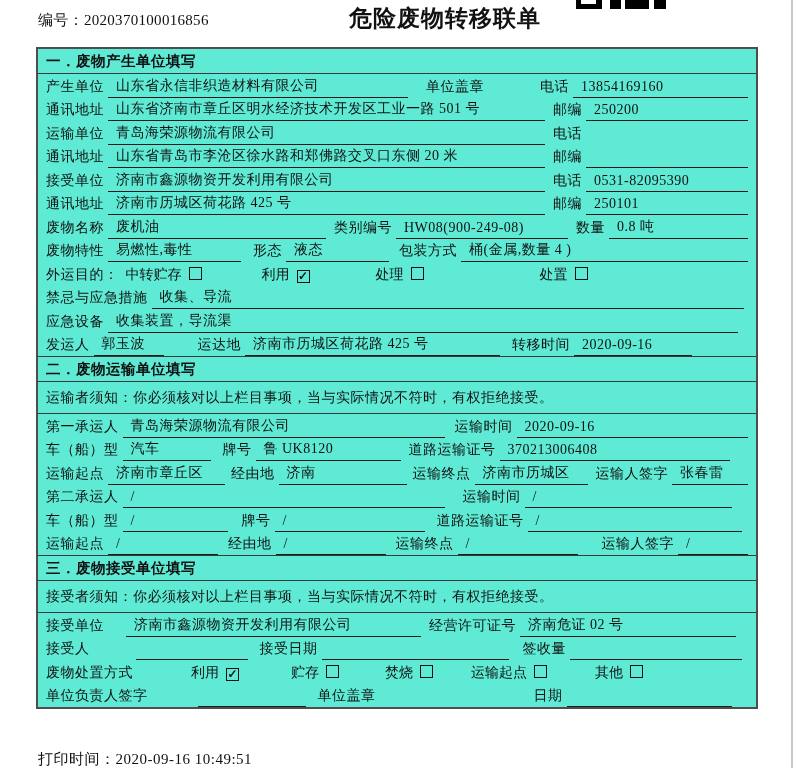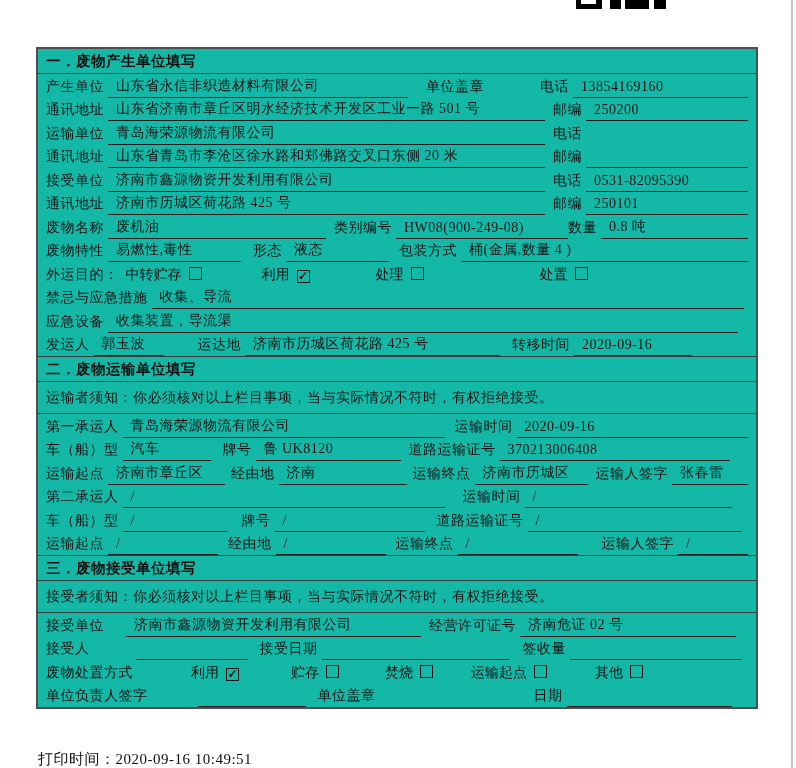--- a/index.html
+++ b/index.html
@@ -27,21 +27,21 @@
 
   .header { position: relative; height: 38px; padding-top: 10px; }
   .doc-no { position: absolute; left: 38px; top: 11px; font-size: 15px; letter-spacing: 0.3px; }
   .title {
     position: absolute; left: calc(50% + 47px); transform: translateX(-50%);
     top: 3px; font-size: 23px; font-weight: bold; letter-spacing: 1px; white-space: nowrap;
   }
 
   .formbox {
     position: absolute; left: 36px; top: 47px; width: 722px;
-    border: 2px solid #4e4e4e; background: #14b8a6;
+    border: 2px solid #4e4e4e; background: #5eead4;
   }
   .sec-title {
     font-weight: bold; font-size: 14.5px; padding: 3px 8px 2px;
     border-bottom: 1px solid #3a3a3a; letter-spacing: 0.5px;
   }
   .bt { border-top: 1px solid #3a3a3a; }
   .note { padding: 7px 8px 6px; border-bottom: 1px solid #3a3a3a; letter-spacing: 0.5px; }
   .row { display: flex; align-items: flex-end; height: 23.5px; padding: 0 8px; }
   .l { white-space: nowrap; padding-bottom: 2px; letter-spacing: 0.5px; flex: 0 0 auto; }
   .v {
@@ -67,20 +67,22 @@
       <div class="qr-b1n"></div>
     </div>
   <div class="b qr-b2"></div>
   <div class="b qr-b3">
       <div class="qr-b3n"></div>
     </div>
   <div class="b qr-b4"></div>
 </div>
 
 <div class="header">
+  <div class="doc-no"><span>编号：</span><span>2020370100016856</span></div>
+  <div class="title">危险废物转移联单</div>
 </div>
 
 <div class="formbox">
 
   <div class="sec-title">一．废物产生单位填写</div>
 
   <div class="row">
     <span class="l">产生单位</span>
     <span class="v" style="width:300px">山东省永信非织造材料有限公司</span>
     <span class="l" style="margin-left:18px">单位盖章</span>
@@ -120,21 +122,21 @@
     <span class="v" style="width:437px">济南市历城区荷花路 425 号</span>
     <span class="l" style="margin-left:8px">邮编</span>
     <span class="v f1">250101</span>
   </div>
 
   <div class="row">
     <span class="l">废物名称</span>
     <span class="v" style="width:218px">废机油</span>
     <span class="l" style="margin-left:8px">类别编号</span>
     <span class="v" style="width:172px">HW08(900-249-08)</span>
-    <span class="l" style="">数量</span>
+    <span class="l" style="margin-left:8px">数量</span>
     <span class="v f1">0.8 吨</span>
   </div>
 
   <div class="row">
     <span class="l">废物特性</span>
     <span class="v" style="width:133px">易燃性,毒性</span>
     <span class="l" style="margin-left:12px">形态</span>
     <span class="v" style="width:103px">液态</span>
     <span class="l" style="margin-left:10px">包装方式</span>
     <span class="v f1">桶(金属,数量  4 )</span>

